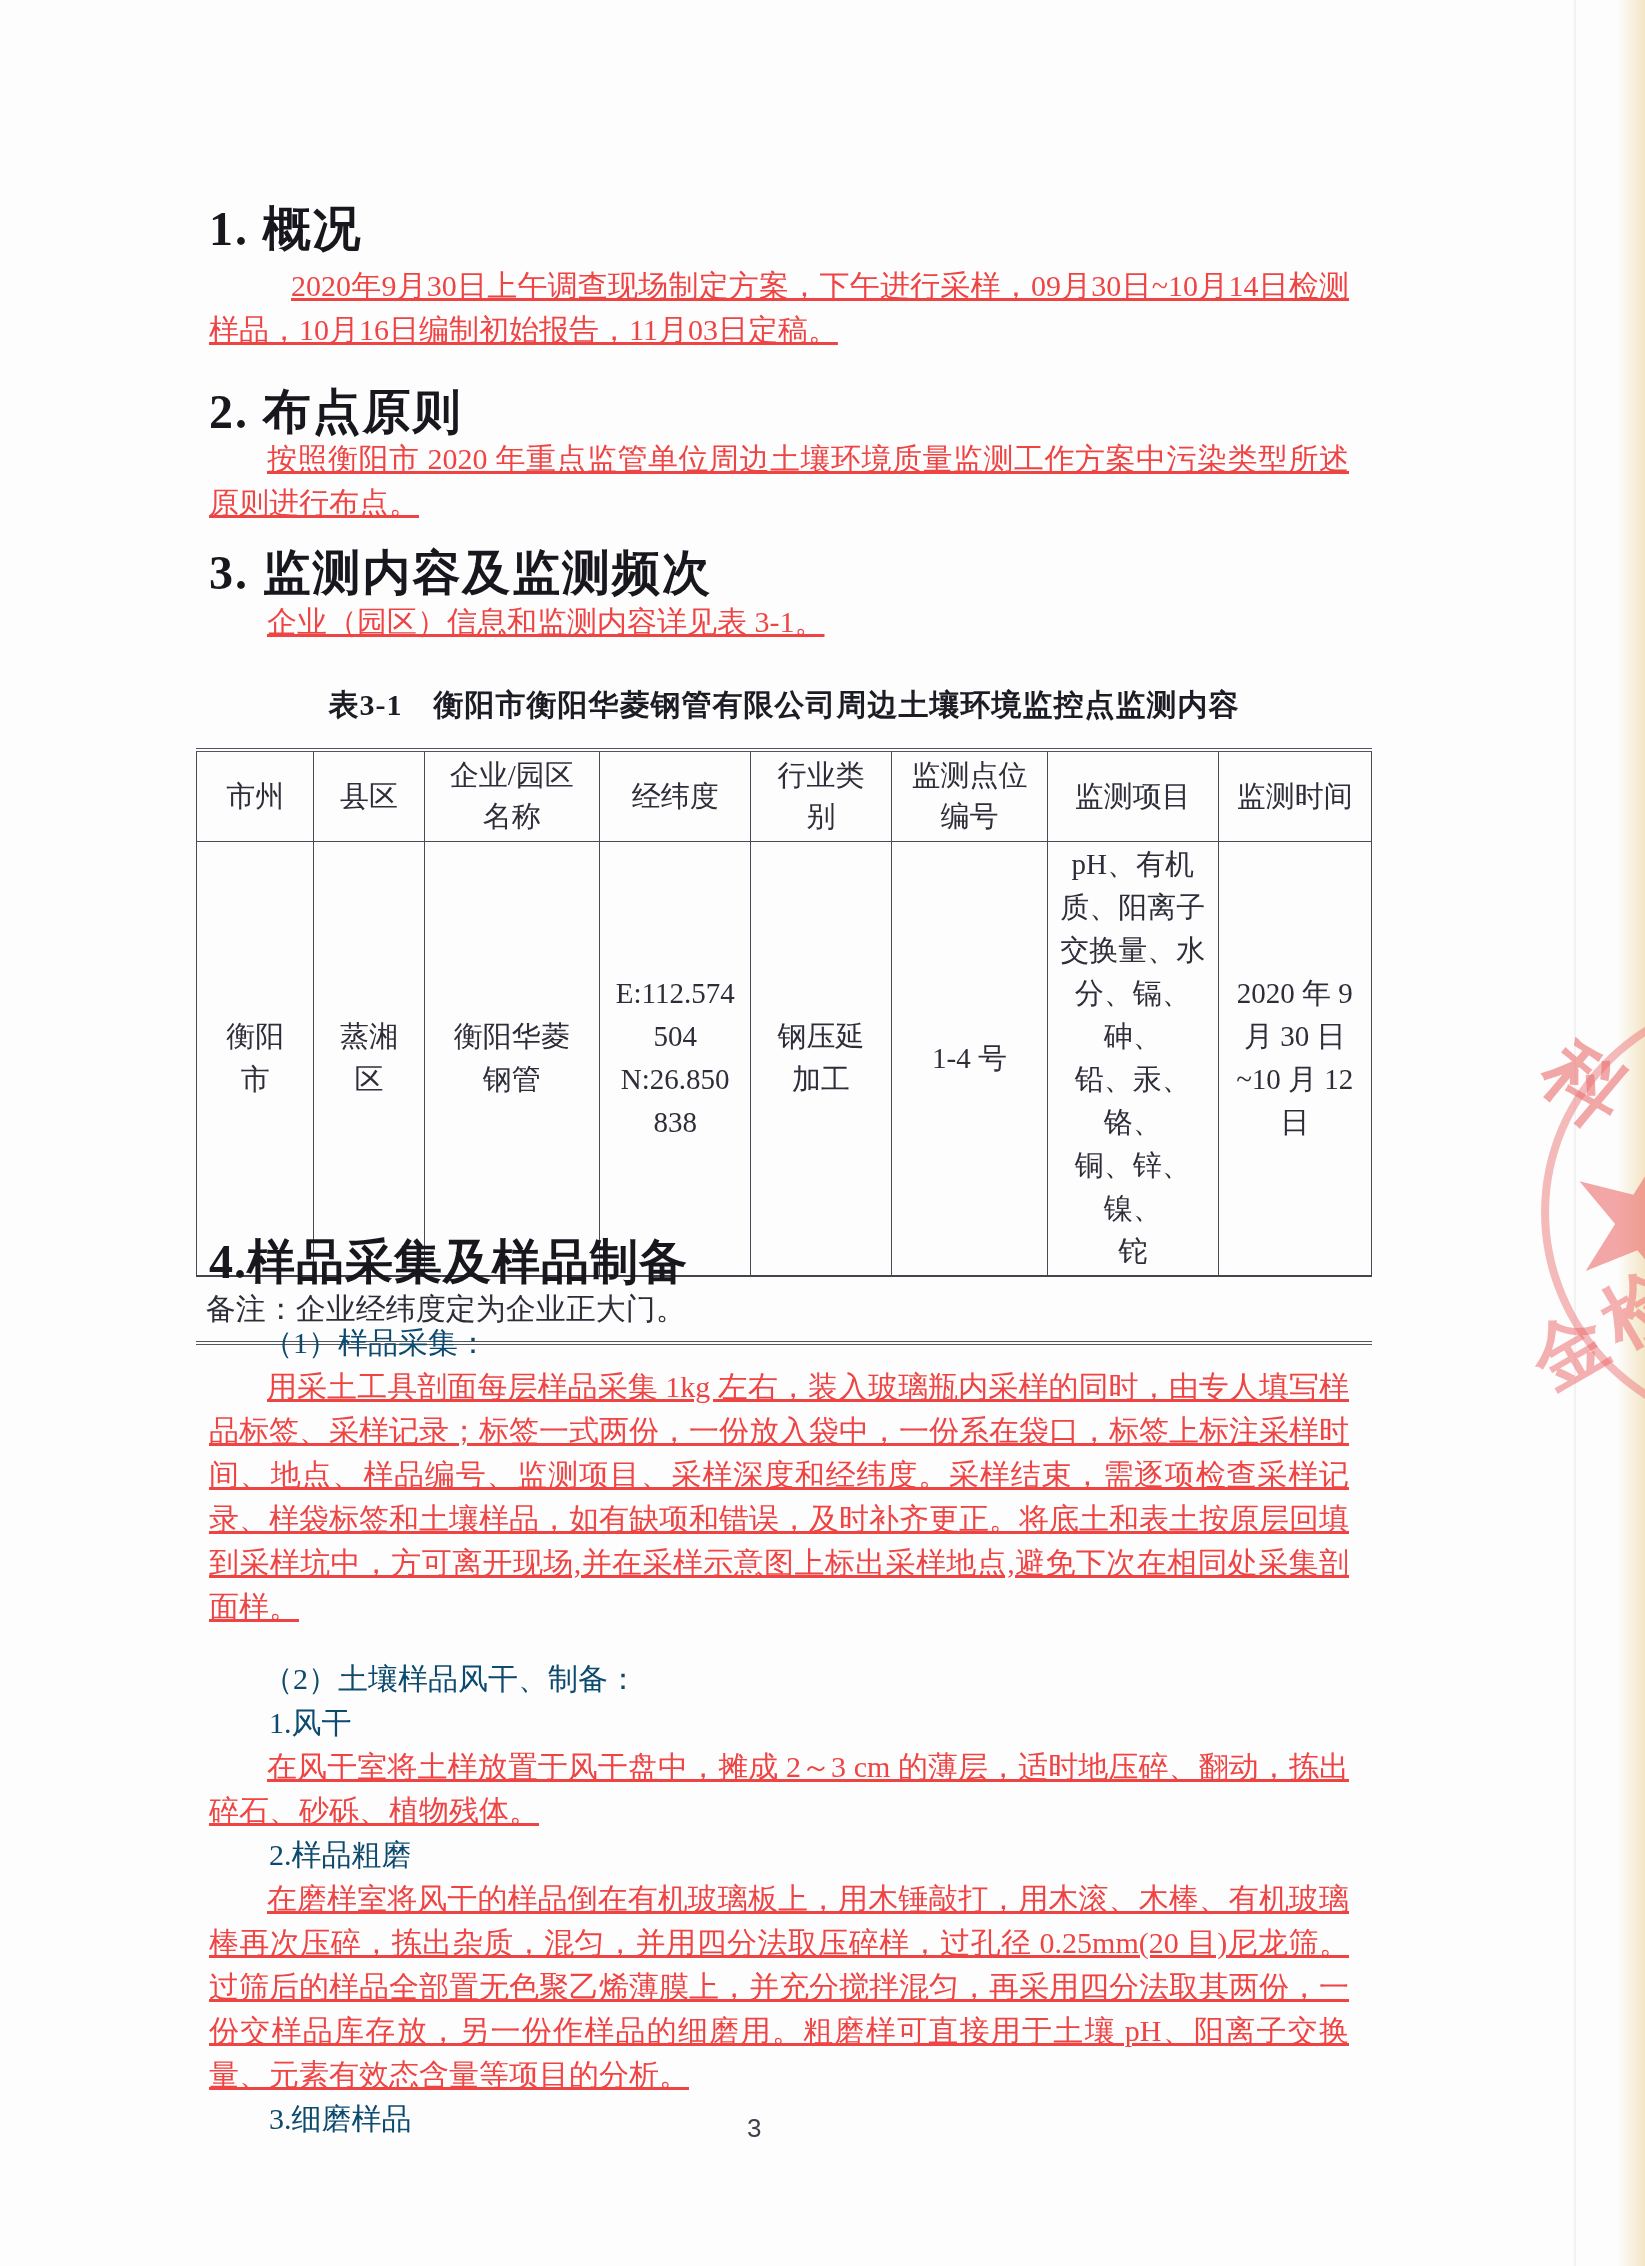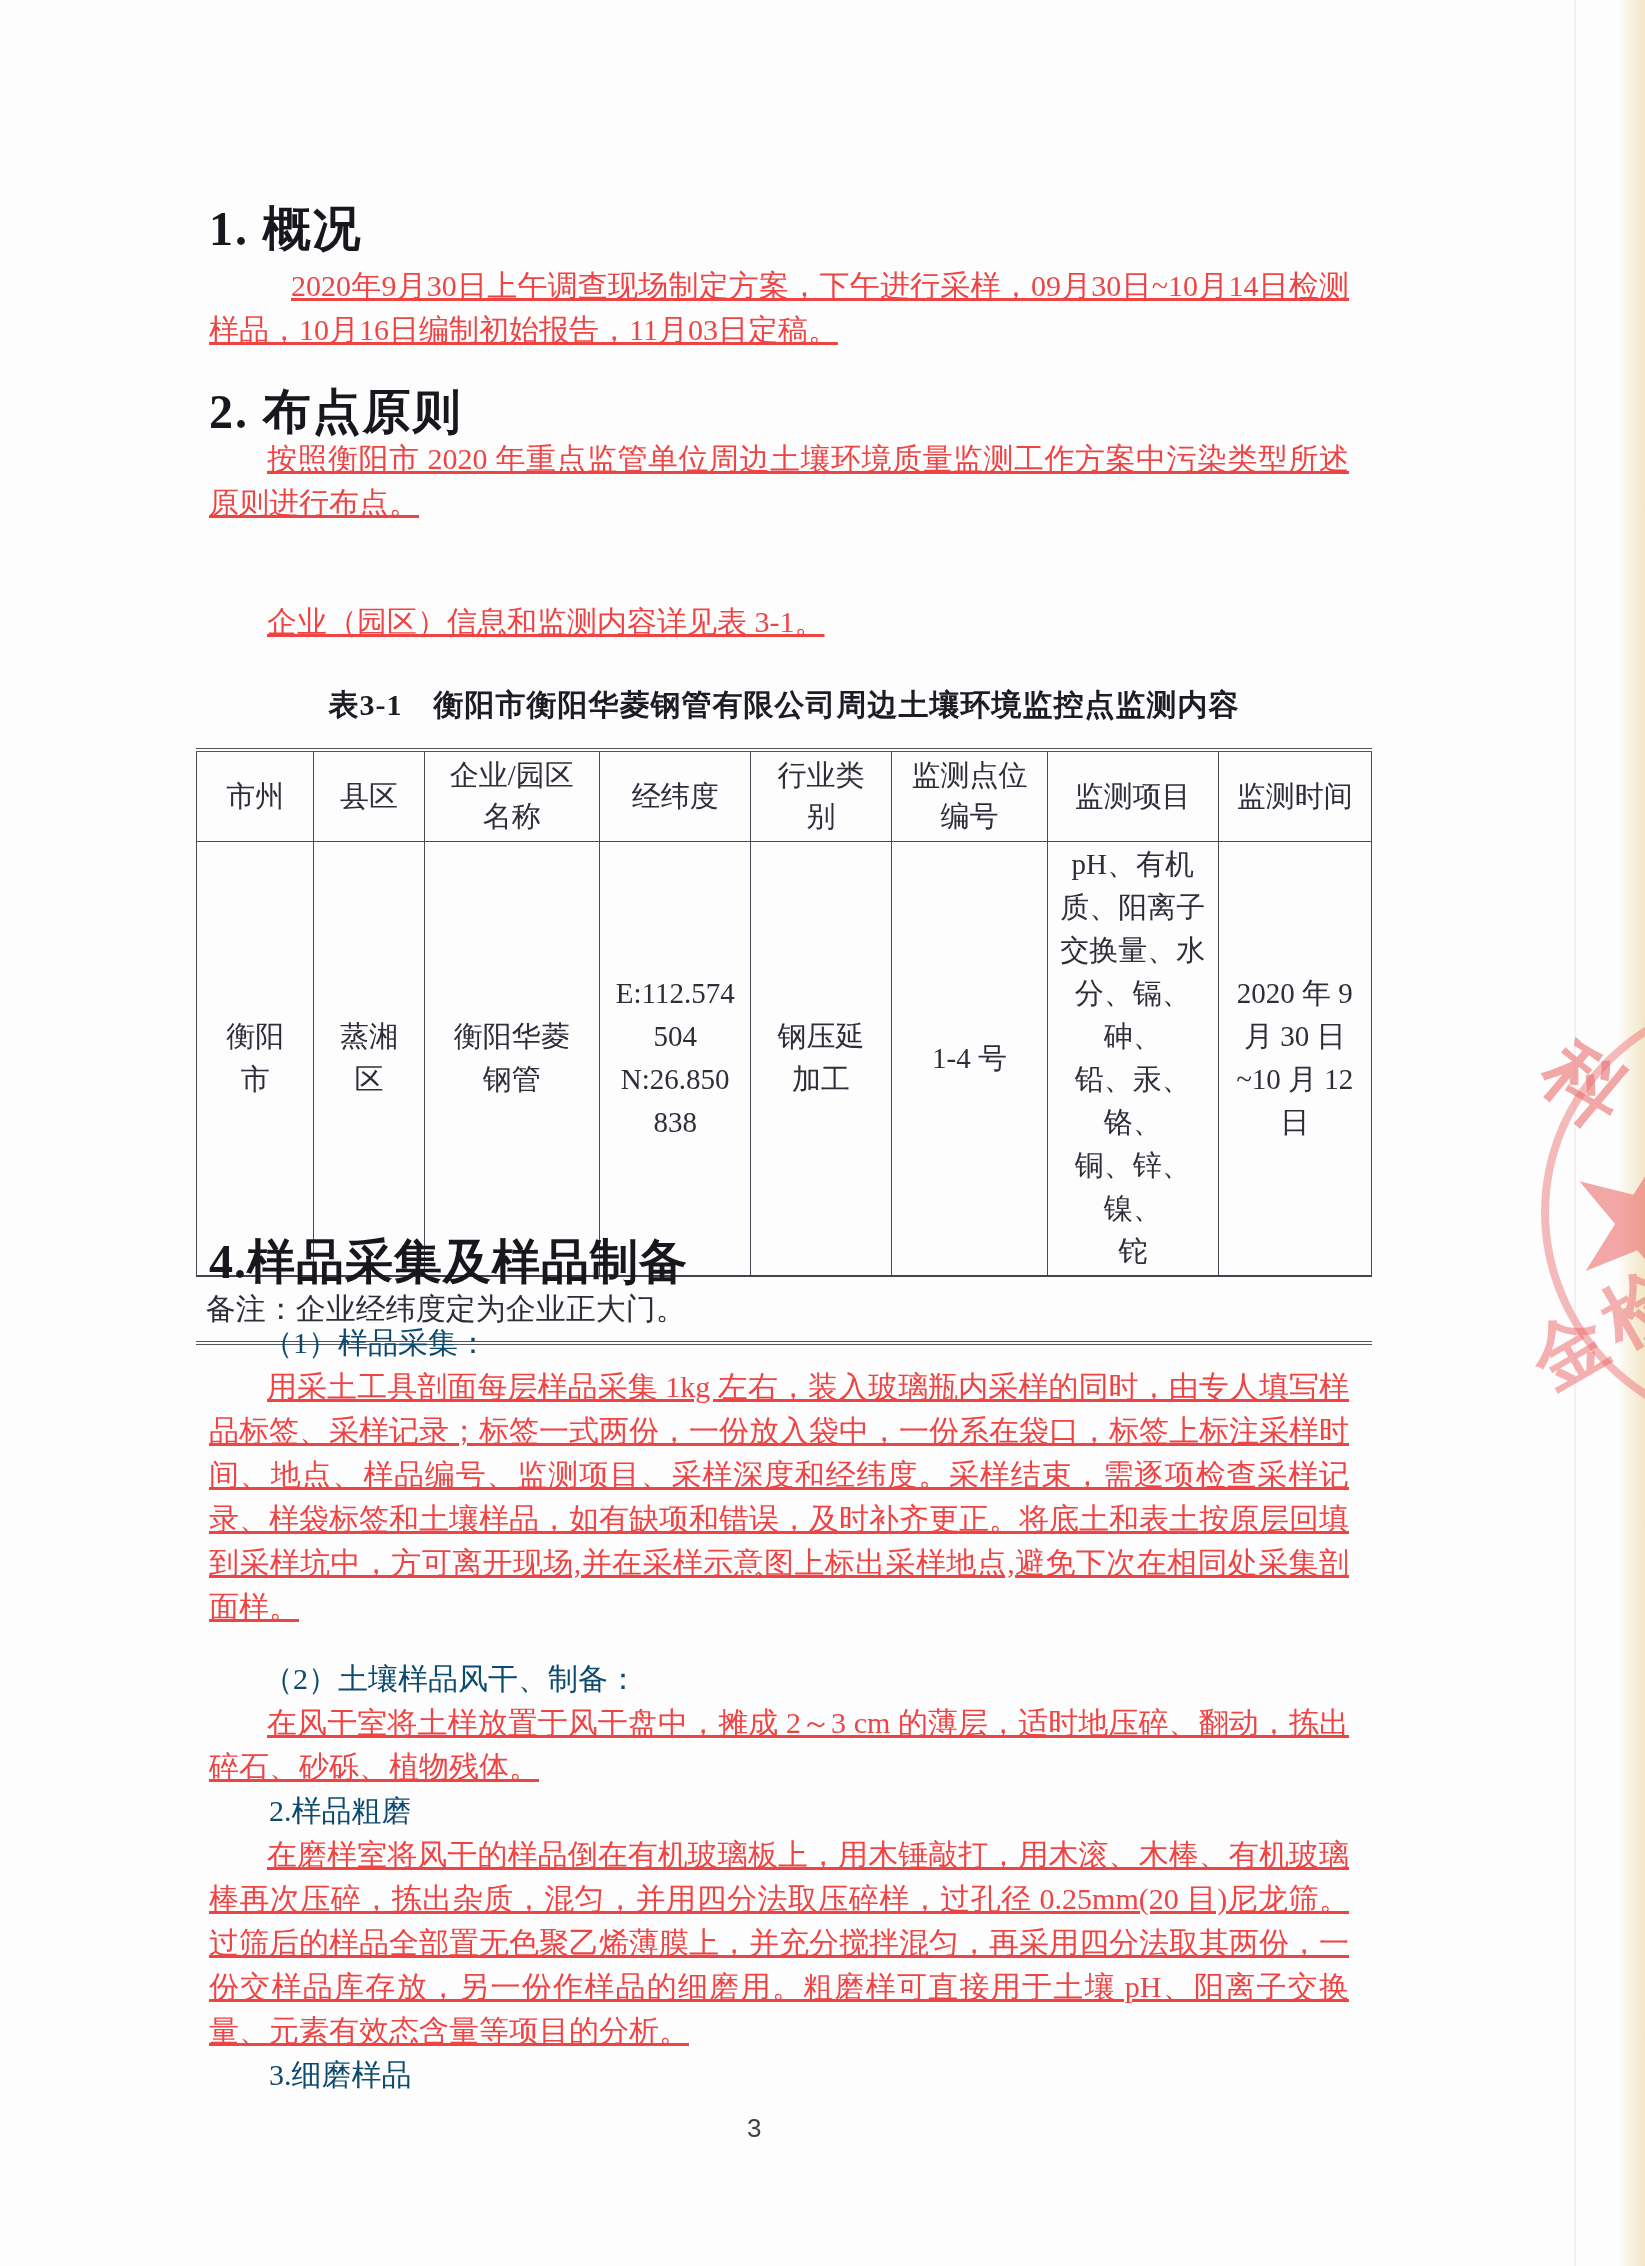--- a/index.html
+++ b/index.html
@@ -131,20 +131,21 @@
   <div class="stamp-text-top">科</div>
   <div class="stamp-star">★</div>
   <div class="stamp-text-bottom">金检</div>
 
   <h1 class="sec-heading abs" style="left:209px; top:197px;">1. 概况</h1>
   <p class="body-par indent-big abs" style="left:209px; top:264px;">2020年9月30日上午调查现场制定方案，下午进行采样，09月30日~10月14日检测样品，10月16日编制初始报告，11月03日定稿。</p>
 
   <h1 class="sec-heading abs" style="left:209px; top:380px;">2. 布点原则</h1>
   <p class="body-par indent-2em abs" style="left:209px; top:437px;">按照衡阳市 2020 年重点监管单位周边土壤环境质量监测工作方案中污染类型所述原则进行布点。</p>
 
+  <h1 class="sec-heading abs" style="left:209px; top:541px;">3. 监测内容及监测频次</h1>
   <p class="body-par indent-2em abs" style="left:209px; top:600px;">企业（园区）信息和监测内容详见表 3-1。</p>
 
   <div class="tbl-caption">表3-1　衡阳市衡阳华菱钢管有限公司周边土壤环境监控点监测内容</div>
 
   <div class="tbl-wrap">
     <table class="mon-tbl">
       <colgroup>
         <col style="width:117px">
           <col style="width:110px">
           <col style="width:175px">
@@ -199,20 +200,21 @@
       </tbody>
     </table>
     <div class="tbl-note">备注：企业经纬度定为企业正大门。</div>
   </div>
 
   <div class="abs sec4-flow" style="left:209px; top:1230px; width:1140px;">
     <h1 class="sec-heading">4.样品采集及样品制备</h1>
     <p class="sub-line pad-sub">（1）样品采集：</p>
     <p class="body-par indent-2em">用采土工具剖面每层样品采集 1kg 左右，装入玻璃瓶内采样的同时，由专人填写样品标签、采样记录；标签一式两份，一份放入袋中，一份系在袋口，标签上标注采样时间、地点、样品编号、监测项目、采样深度和经纬度。采样结束，需逐项检查采样记录、样袋标签和土壤样品，如有缺项和错误，及时补齐更正。将底土和表土按原层回填到采样坑中，方可离开现场,并在采样示意图上标出采样地点,避免下次在相同处采集剖面样。</p>
     <p class="sub-line pad-sub gap-before">（2）土壤样品风干、制备：</p>
+    <p class="sub-line pad-item">1.风干</p>
     <p class="body-par indent-2em">在风干室将土样放置于风干盘中，摊成 2～3 cm 的薄层，适时地压碎、翻动，拣出碎石、砂砾、植物残体。</p>
     <p class="sub-line pad-item">2.样品粗磨</p>
     <p class="body-par indent-2em">在磨样室将风干的样品倒在有机玻璃板上，用木锤敲打，用木滚、木棒、有机玻璃棒再次压碎，拣出杂质，混匀，并用四分法取压碎样，过孔径 0.25mm(20 目)尼龙筛。过筛后的样品全部置无色聚乙烯薄膜上，并充分搅拌混匀，再采用四分法取其两份，一份交样品库存放，另一份作样品的细磨用。粗磨样可直接用于土壤 pH、阳离子交换量、元素有效态含量等项目的分析。</p>
     <p class="sub-line pad-item">3.细磨样品</p>
   </div>
 
   <div class="page-number">3</div>
 
 </div>
 

